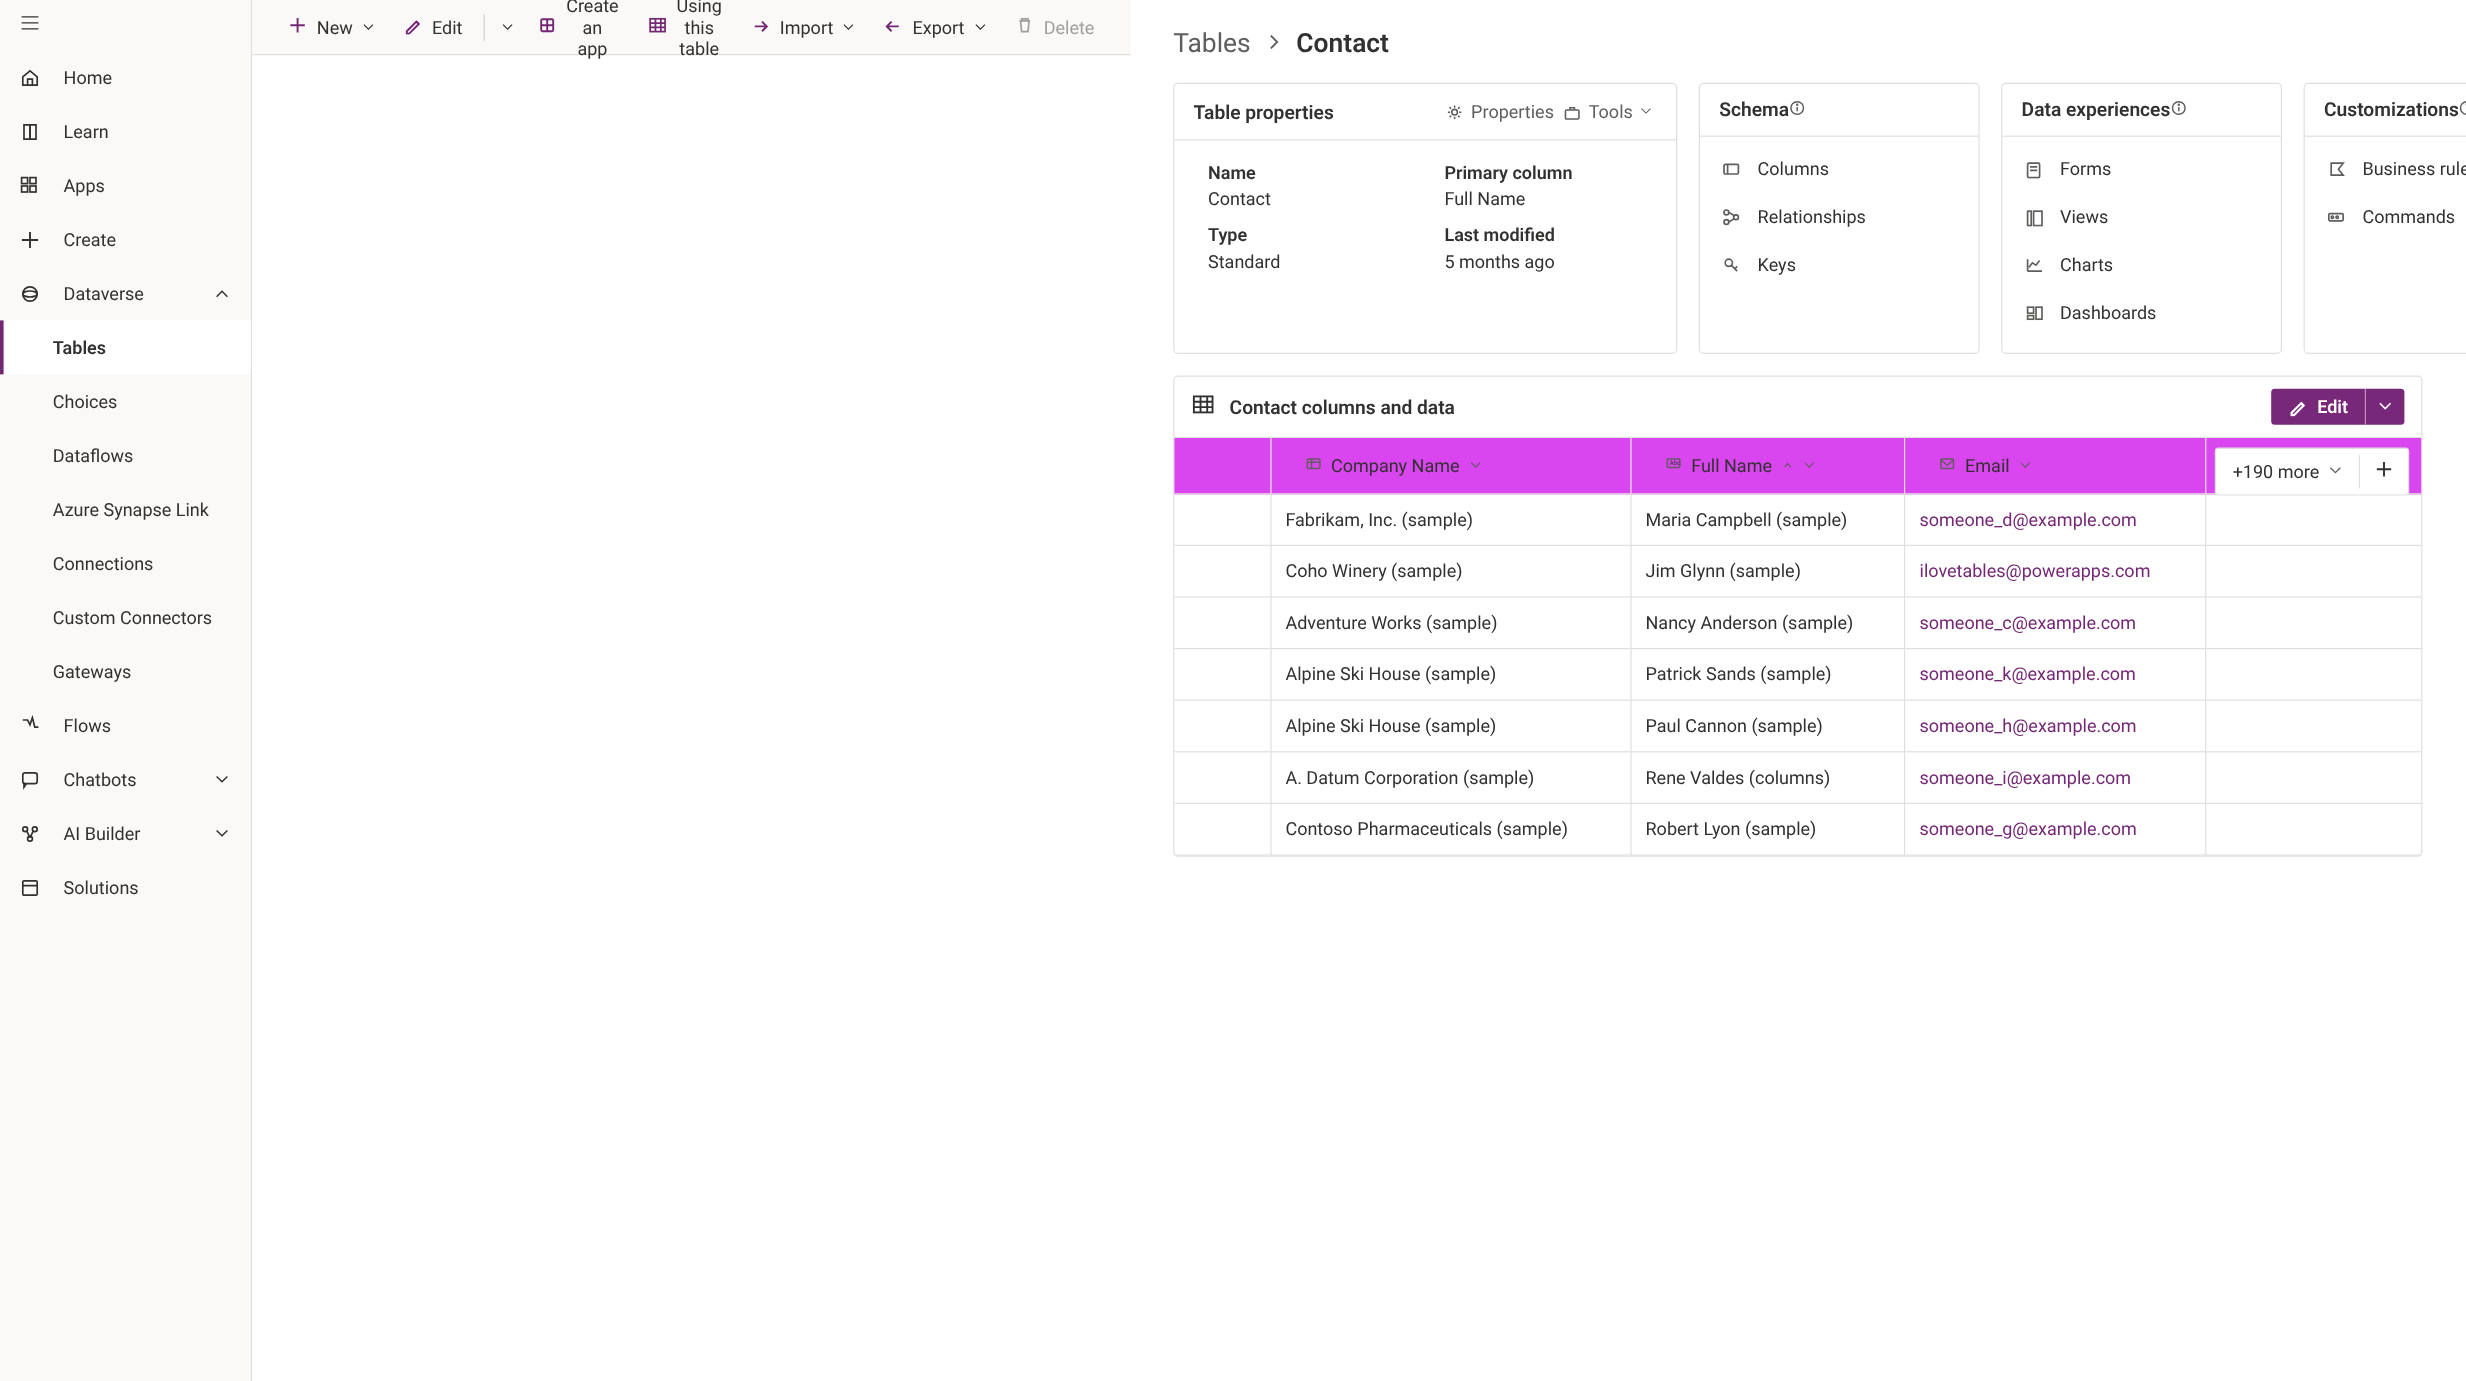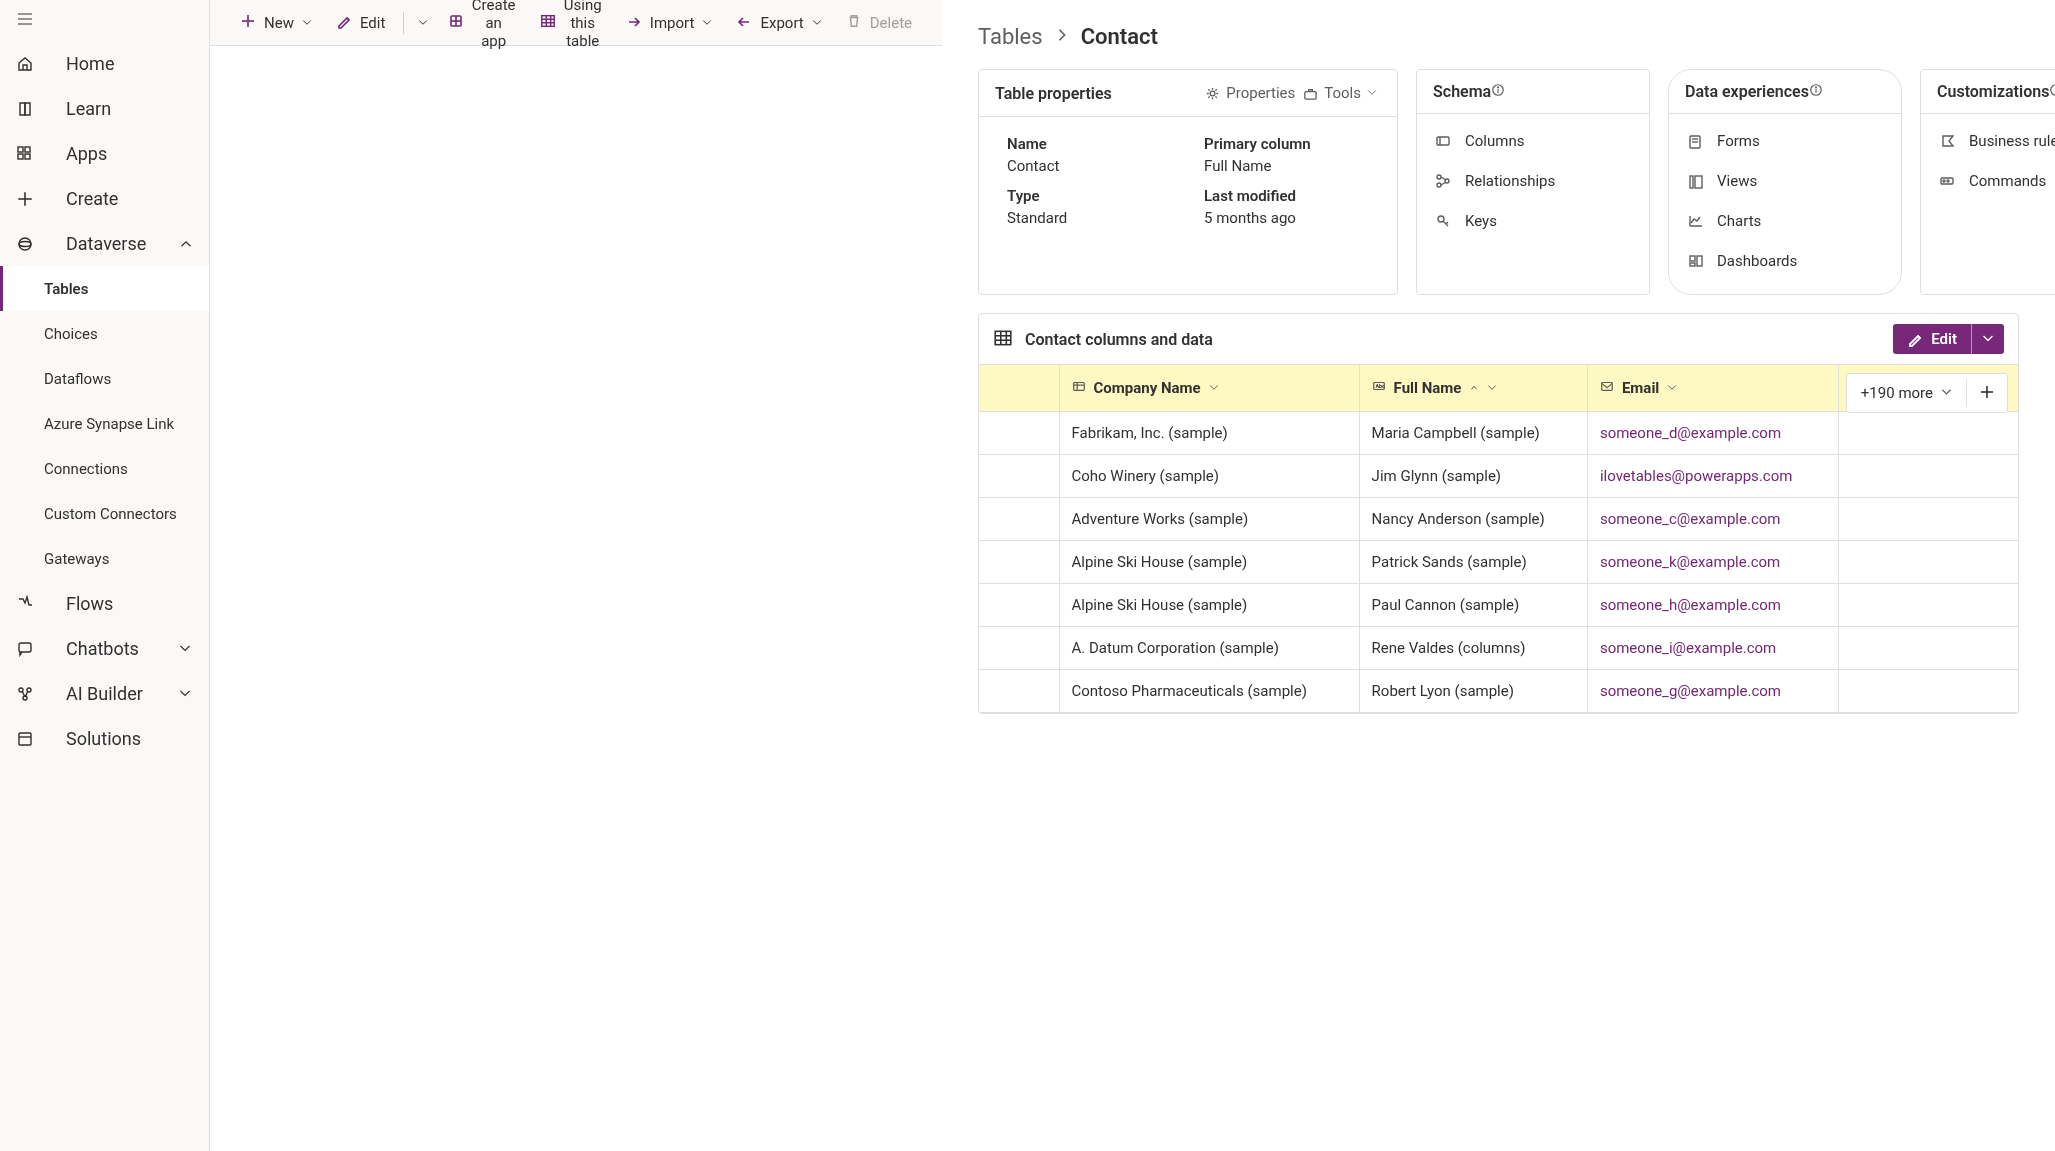--- a/index.html
+++ b/index.html
@@ -27,23 +27,23 @@
     border-right:1px solid var(--border);
     display:flex;flex-direction:column;
     overflow-y:auto;
   }
   .hamburger{
     padding:10px 16px;display:flex;align-items:center;
     cursor:pointer;
   }
   .hamburger svg{width:18px;height:18px;stroke:var(--text);}
   .nav-item{
-    display:flex;align-items:center;gap:32px;
+    display:flex;align-items:center;gap:19px;
     padding:0 16px;height:45px;cursor:pointer;
-    color:var(--text);font-size:18px;
+    color:var(--text);font-size:15px;
     position:relative;
   }
   .nav-item .ico{width:18px;height:18px;display:flex;align-items:center;justify-content:center;flex:0 0 18px;}
   .nav-item .ico svg{width:18px;height:18px;stroke:var(--text);fill:none;stroke-width:1.4;}
   .nav-item .chev{margin-left:auto;width:16px;height:16px;display:flex;align-items:center;justify-content:center;}
   .nav-item .chev svg{width:12px;height:12px;stroke:var(--text);fill:none;stroke-width:1.6;}
   .nav-sub{padding-left:44px;height:45px;display:flex;align-items:center;font-size:15px;cursor:pointer;position:relative;}
   .nav-sub.active{
     background:var(--sidebar-active);
     font-weight:600;
@@ -80,21 +80,21 @@
   .crumbs .chev svg{width:14px;height:14px;stroke:var(--muted);fill:none;stroke-width:1.8;}
   .crumbs .cur{font-size:22px;font-weight:600;}
 
   .cards{display:flex;gap:18px;align-items:stretch;margin-bottom:18px;}
   .card{
     background:var(--panel);border:1px solid var(--border);border-radius:4px;
     display:flex;flex-direction:column;
   }
   .card.props{flex:0 0 420px;}
   .card.schema{flex:0 0 234px;}
-  .card.experiences{flex:0 0 234px;border-radius:23px;}
+  .card.experiences{flex:0 0 234px;}
   .card.custom{flex:0 0 234px;}
   .card-head{
     display:flex;align-items:center;
     padding:12px 16px;border-bottom:1px solid var(--border);
     font-size:16px;font-weight:600;
   }
   .card-head .spacer{flex:1;}
   .card-head .info svg{width:14px;height:14px;stroke:var(--muted);fill:none;stroke-width:1.4;}
   .card-head .tool{
     display:flex;align-items:center;gap:6px;color:var(--muted);font-weight:400;font-size:15px;
@@ -132,24 +132,24 @@
   .edit-split .main-btn svg{width:16px;height:16px;stroke:#fff;fill:none;stroke-width:1.8;}
   .edit-split .split-sep{width:1px;background:rgba(255,255,255,.5);}
   .edit-split .drop{display:flex;align-items:center;padding:0 10px;}
   .edit-split .drop svg{width:12px;height:12px;stroke:#fff;fill:none;stroke-width:1.8;}
 
   .grid-wrap{position:relative;}
   .grid{
     width:100%;border-collapse:collapse;font-size:15px;
   }
   .grid thead th{
-    text-align:left;font-weight:700;color:var(--text);
-    padding:14px 12px;border-bottom:1px solid var(--border);
+    text-align:left;font-weight:400;color:var(--text);
+    padding:14px 28px;border-bottom:1px solid var(--border);
     border-right:1px solid var(--border);
-    white-space:nowrap;background:#fef9c3;
+    white-space:nowrap;background:#d946ef;
   }
   .grid thead th .hflex{display:flex;align-items:center;gap:8px;}
   .grid thead th .hflex .tyico svg{width:14px;height:14px;stroke:var(--muted);fill:none;stroke-width:1.4;}
   .grid thead th .hflex .sort svg,
   .grid thead th .hflex .chev svg{width:10px;height:10px;stroke:var(--muted);fill:none;stroke-width:1.6;}
   .grid tbody td{
     padding:12px 12px;border-bottom:1px solid var(--border);
     border-right:1px solid var(--border);white-space:nowrap;
   }
   .grid tbody td.email a{color:var(--link);text-decoration:none;}

